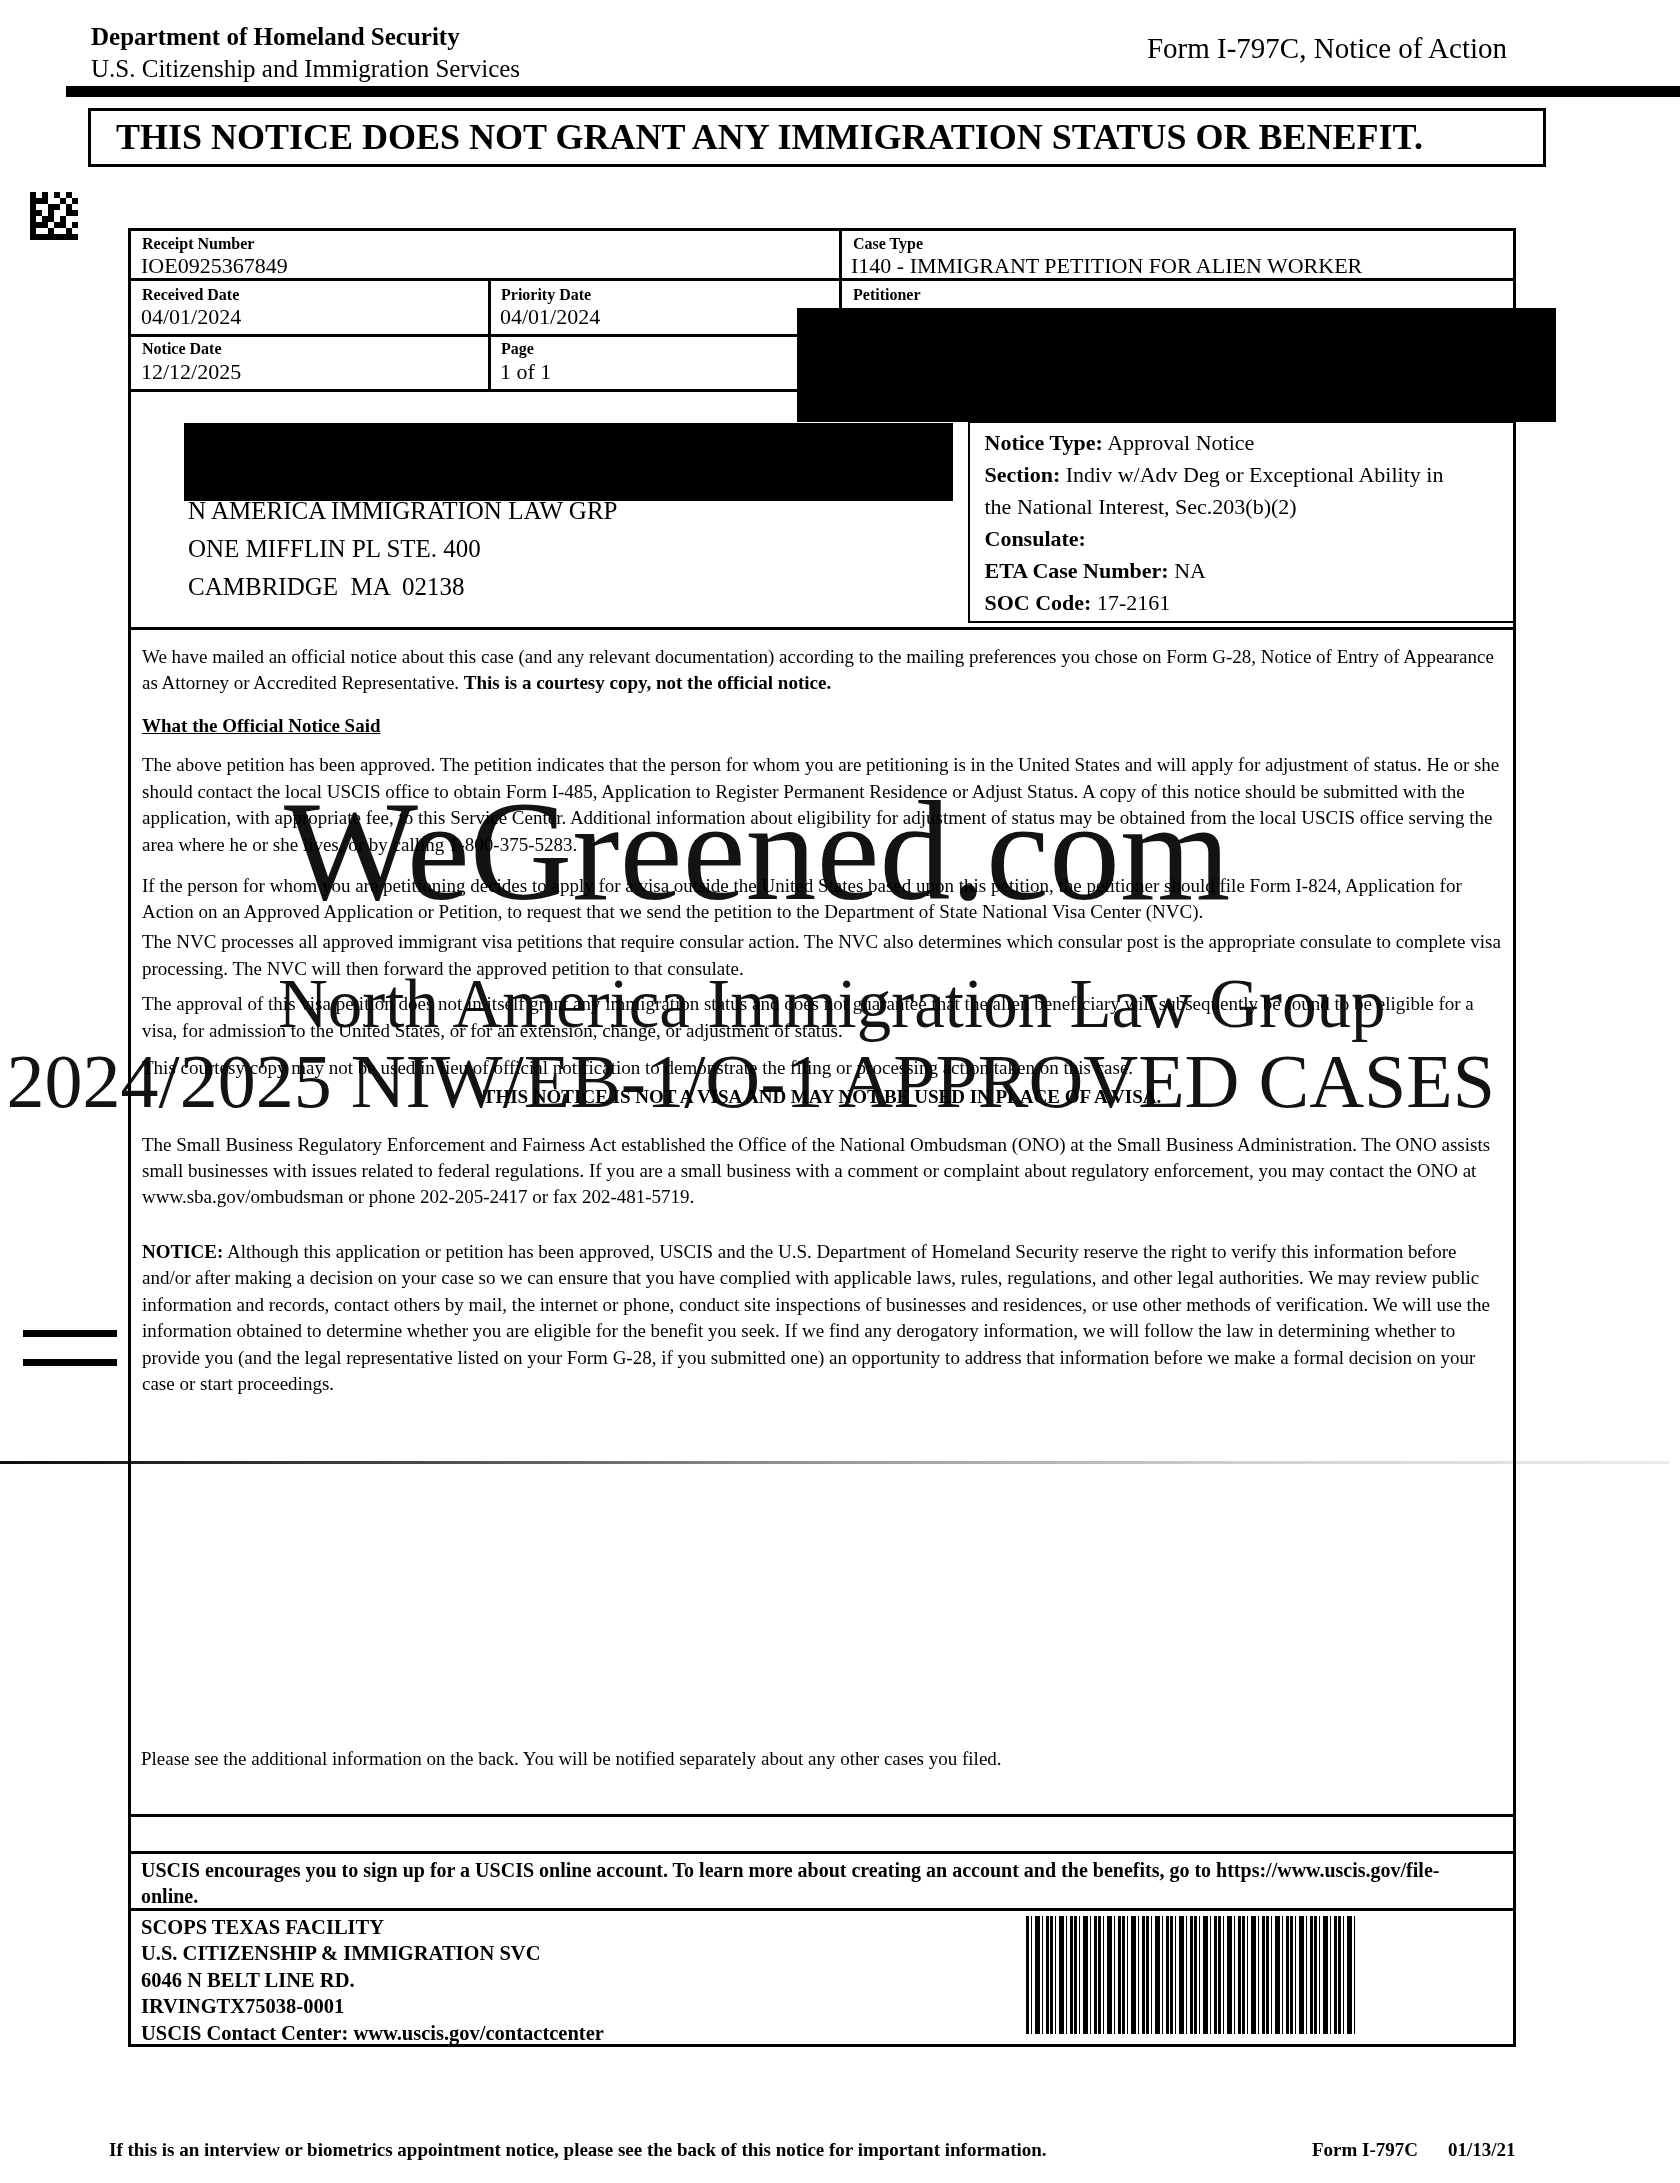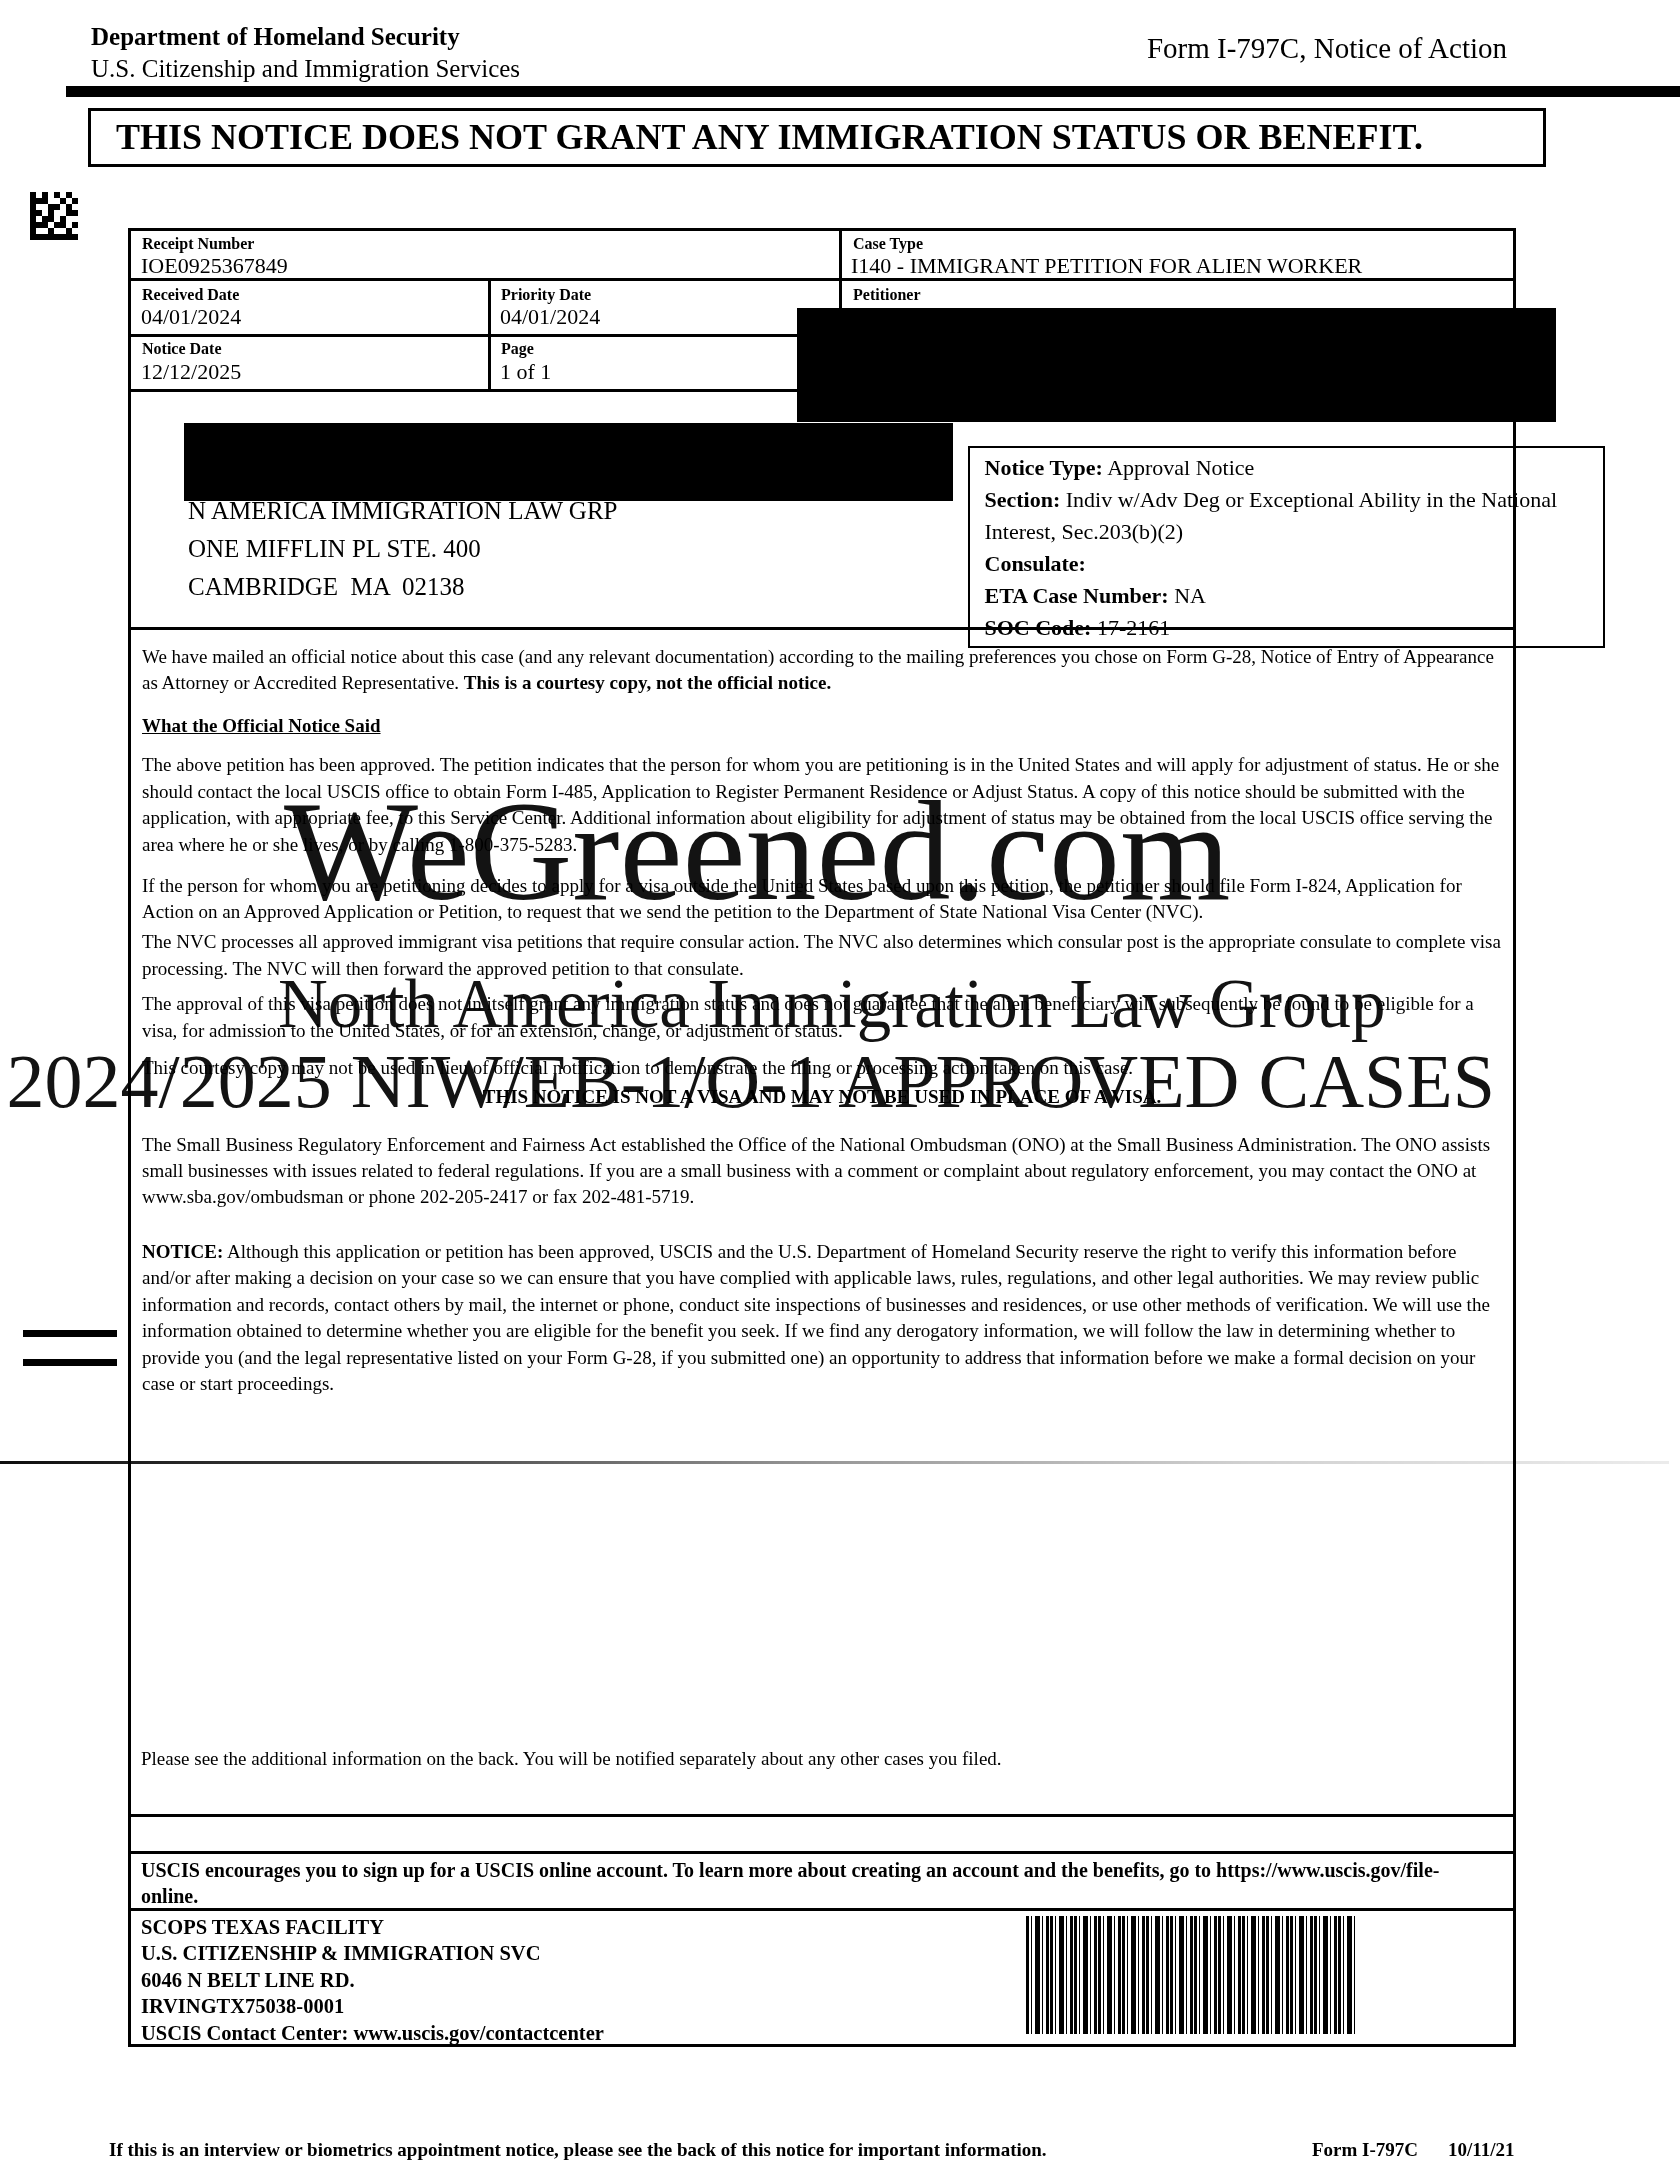--- a/index.html
+++ b/index.html
@@ -12,21 +12,21 @@
   .vl{position:absolute;background:#000;}
   .redaction{position:absolute;background:#000;z-index:40;}
   .label{font-size:16px;font-weight:bold;line-height:17px;}
   .value{font-size:22px;line-height:24px;}
   .wm{position:absolute;z-index:50;white-space:nowrap;color:#000;opacity:.92;line-height:1;pointer-events:none;font-family:"Liberation Serif","DejaVu Serif",serif;}
   .body-text{font-size:19px;line-height:26.4px;text-align:left;}
   .body-text p{margin:0;}
   b,.bold{font-weight:bold;}
   .pre{white-space:pre-wrap;}
   .outer-box{position:absolute;left:128px;top:228px;width:1388px;height:1819px;border:3.3px solid #000;box-sizing:border-box;z-index:5;}
-  .notice-box{position:absolute;left:968px;top:446px;width:637px;height:202px;border:2.6px solid #000;box-sizing:border-box;
+  .notice-box{position:absolute;left:968px;top:421px;width:547px;height:202px;border:2.6px solid #000;box-sizing:border-box;
     padding:4px 40px 4px 14.5px;font-size:22px;line-height:32px;z-index:10;}
   .fold-line{position:absolute;left:0;top:1461px;width:1669px;height:2.6px;
     background:linear-gradient(90deg,rgba(0,0,0,.95) 0%,rgba(0,0,0,.75) 22%,rgba(0,0,0,.4) 50%,rgba(0,0,0,.18) 75%,rgba(0,0,0,.08) 100%);}
   .barcode{position:absolute;left:1026px;top:1916px;width:330px;height:118px;z-index:10;
     background:repeating-linear-gradient(90deg,#000 0 2.6px,#fff 2.6px 4.6px,#000 4.6px 6px,#fff 6px 9.3px,#000 9.3px 14.5px,#fff 14.5px 16px,#000 16px 17px,#fff 17px 20.5px,#000 20.5px 22.5px,#fff 22.5px 24px);}
   .z10{z-index:10;}
 </style>
 </head>
 <body>
 
@@ -143,16 +143,16 @@
     <div>U.S. CITIZENSHIP &amp; IMMIGRATION SVC</div>
     <div>6046 N BELT LINE RD.</div>
     <div>IRVINGTX75038-0001</div>
     <div><span>USCIS Contact Center: </span><span>www.uscis.gov/contactcenter</span></div>
   </div>
 
   <div class="barcode"></div>
 
   <div class="abs" style="left:109px;top:2139px;font-size:19px;font-weight:bold;">If this is an interview or biometrics appointment notice, please see the back of this notice for important information.</div>
   <div class="abs" style="left:1312px;top:2139px;font-size:19px;font-weight:bold;">Form I-797C</div>
-  <div class="abs" style="left:1448px;top:2139px;font-size:19px;font-weight:bold;">10/11/21</div>
+  <div class="abs" style="left:1448px;top:2139px;font-size:19px;font-weight:bold;">01/13/21</div>
 
 </div>
 
 
 </body></html>

